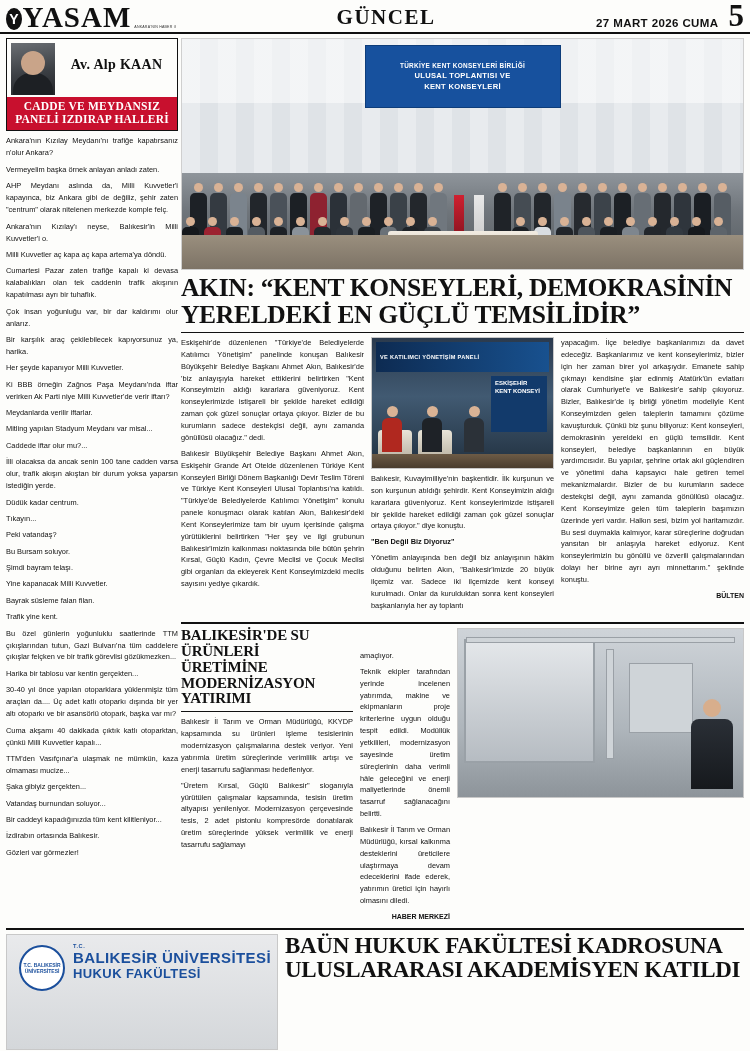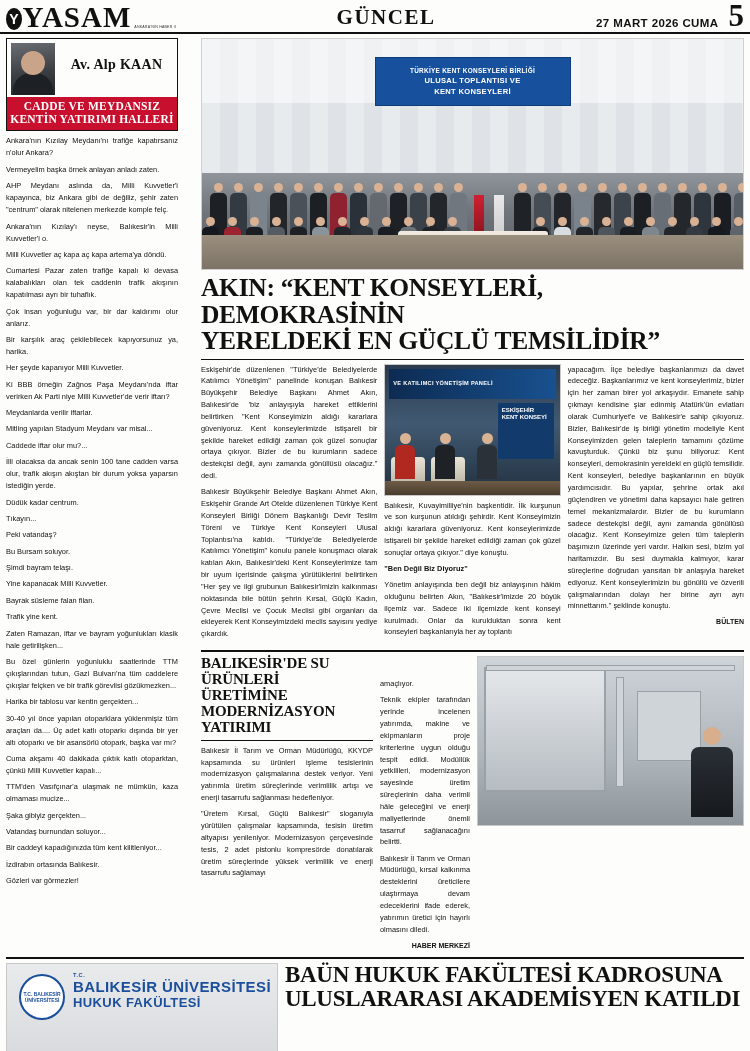--- a/index.html
+++ b/index.html
@@ -49,21 +49,21 @@
     padding-bottom:3px;
   }
   .mast-date { font-size:11.5px; font-weight:bold; letter-spacing:.4px; }
   .mast-page {
     font-family:"Liberation Serif", serif;
     font-size:31px; font-weight:bold; line-height:.85;
   }
 
   
   .page { padding:4px 6px 0 6px; }
-  .row { display:flex; gap:23px; }
+  .row { display:flex; gap:3px; }
 
   
   .col-left { width:172px; flex:0 0 172px; }
   .author-box { border:1px solid #111; padding:0; margin-bottom:4px; }
   .author-inner { display:flex; padding:4px 4px 2px 4px; gap:5px; }
   .author-photo {
     width:44px;height:52px;flex:0 0 44px;
     background:linear-gradient(170deg,#6b6f74 0%,#3c4045 55%,#24262a 100%);
     position:relative; overflow:hidden;
   }
@@ -96,24 +96,24 @@
   
   .col-main { flex:1; min-width:0; }
 
   
   .group-photo {
     width:100%; height:232px; position:relative; overflow:hidden;
     background:linear-gradient(180deg,#dfe3e7 0%,#cfd5da 42%,#b9c0c6 100%);
     border:1px solid #cfcfcf;
   }
   .gp-banner {
-    position:absolute; left:50%; top:18px; transform:translateX(-50%);
+    position:absolute; left:50%; top:6px; transform:translateX(-50%);
     width:196px; background:#17519e; color:#fff;
     text-align:center; font-size:6.4px; font-weight:bold;
-    line-height:1.45; padding:8px 3px; letter-spacing:.3px;
+    line-height:1.45; padding:15px 3px; letter-spacing:.3px;
     border:1px solid #0e3d7a;
   }
   .gp-banner .big { font-size:7.6px; display:block; }
   .gp-wall {
     position:absolute; inset:0;
     background:
       linear-gradient(180deg, rgba(255,255,255,.5) 0 28%, rgba(0,0,0,0) 28%),
       repeating-linear-gradient(90deg,#e8ebee 0 18px,#dfe3e7 18px 36px);
   }
   .gp-stage {
@@ -275,21 +275,21 @@
 <div class="page">
 
   <div class="row">
 
     <div class="col-left">
       <div class="author-box">
         <div class="author-inner">
           <div class="author-photo"></div>
           <div class="author-name">Av. Alp KAAN</div>
         </div>
-        <div class="author-title">CADDE VE MEYDANSIZ KENTİN YATIRIMI HALLERİ</div>
+        <div class="author-title">CADDE VE MEYDANSIZ PANELİ IZDIRAP HALLERİ</div>
       </div>
       <div class="opinion-body">
         <p>Ankara'nın Kızılay Meydanı'nı trafiğe kapatırsanız n'olur Ankara?</p>
         <p>Vermeyelim başka örnek anlayan anladı zaten.</p>
         <p>AHP Meydanı aslında da, Milli Kuvvetler'i kapayınca, biz Ankara gibi de değiliz, şehir zaten "centrum" olarak nitelenen merkezde komple felç.</p>
         <p>Ankara'nın Kızılay'ı neyse, Balıkesir'in Milli Kuvvetler'i o.</p>
         <p>Milli Kuvvetler aç kapa aç kapa artema'ya döndü.</p>
         <p>Cumartesi Pazar zaten trafiğe kapalı ki devasa kalabalıkları olan tek caddenin trafik akışının kapatılması ayrı bir tuhaflık.</p>
         <p>Çok insan yoğunluğu var, bir dar kaldırımı olur anlarız.</p>
         <p>Bir karşılık araç çekilebilecek kapıyorsunuz ya, harika.</p>
@@ -300,21 +300,20 @@
         <p>Caddede iftar olur mu?...</p>
         <p>İlli olacaksa da ancak senin 100 tane cadden varsa olur, trafik akışın akıştan bir durum yoksa yaparsın istediğin yerde.</p>
         <p>Düdük kadar centrum.</p>
         <p>Tıkayın...</p>
         <p>Peki vatandaş?</p>
         <p>Bu Bursam soluyor.</p>
         <p>Şimdi bayram telaşı.</p>
         <p>Yine kapanacak Milli Kuvvetler.</p>
         <p>Bayrak süsleme falan filan.</p>
         <p>Trafik yine kent.</p>
-        <p>Zaten Ramazan, iftar ve bayram yoğunlukları klasik hale getirilişken...</p>
         <p>Bu özel günlerin yoğunluklu saatlerinde TTM çıkışlarından tutun, Gazi Bulvarı'na tüm caddelere çıkışlar felçken ve bir trafik görevlisi gözükmezken...</p>
         <p>Harika bir tablosu var kentin gerçekten...</p>
         <p>30-40 yıl önce yapılan otoparklara yüklenmişiz tüm araçları da.... Üç adet katlı otoparkı dışında bir yer altı otoparkı ve bir asansörlü otopark, başka var mı?</p>
         <p>Cuma akşamı 40 dakikada çıktık katlı otoparktan, çünkü Milli Kuvvetler kapalı...</p>
         <p>TTM'den Vasıfçınar'a ulaşmak ne mümkün, kaza olmaması mucize...</p>
         <p>Şaka gibiyiz gerçekten...</p>
         <p>Vatandaş burnundan soluyor...</p>
         <p>Bir caddeyi kapadığınızda tüm kent kilitleniyor...</p>
         <p>İzdirabın ortasında Balıkesir.</p>
         <p>Gözleri var görmezler!</p>

